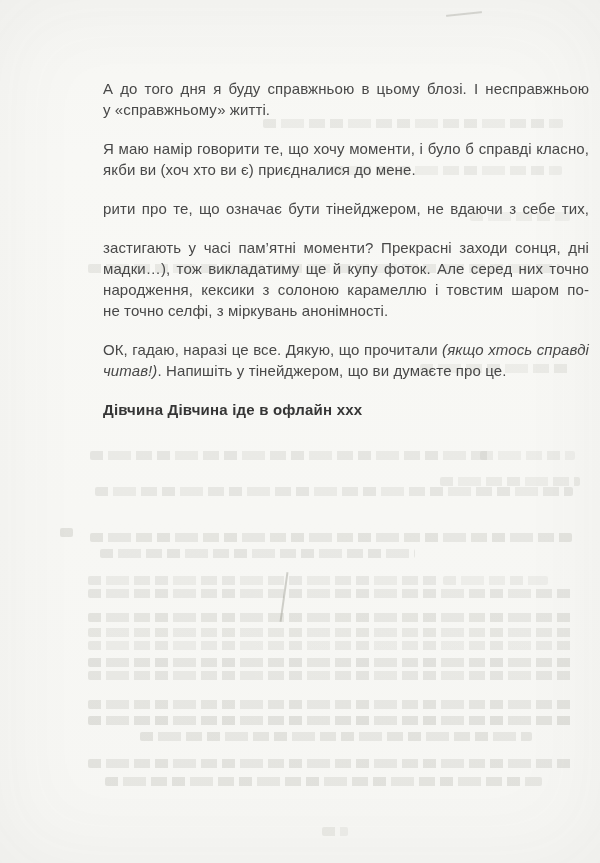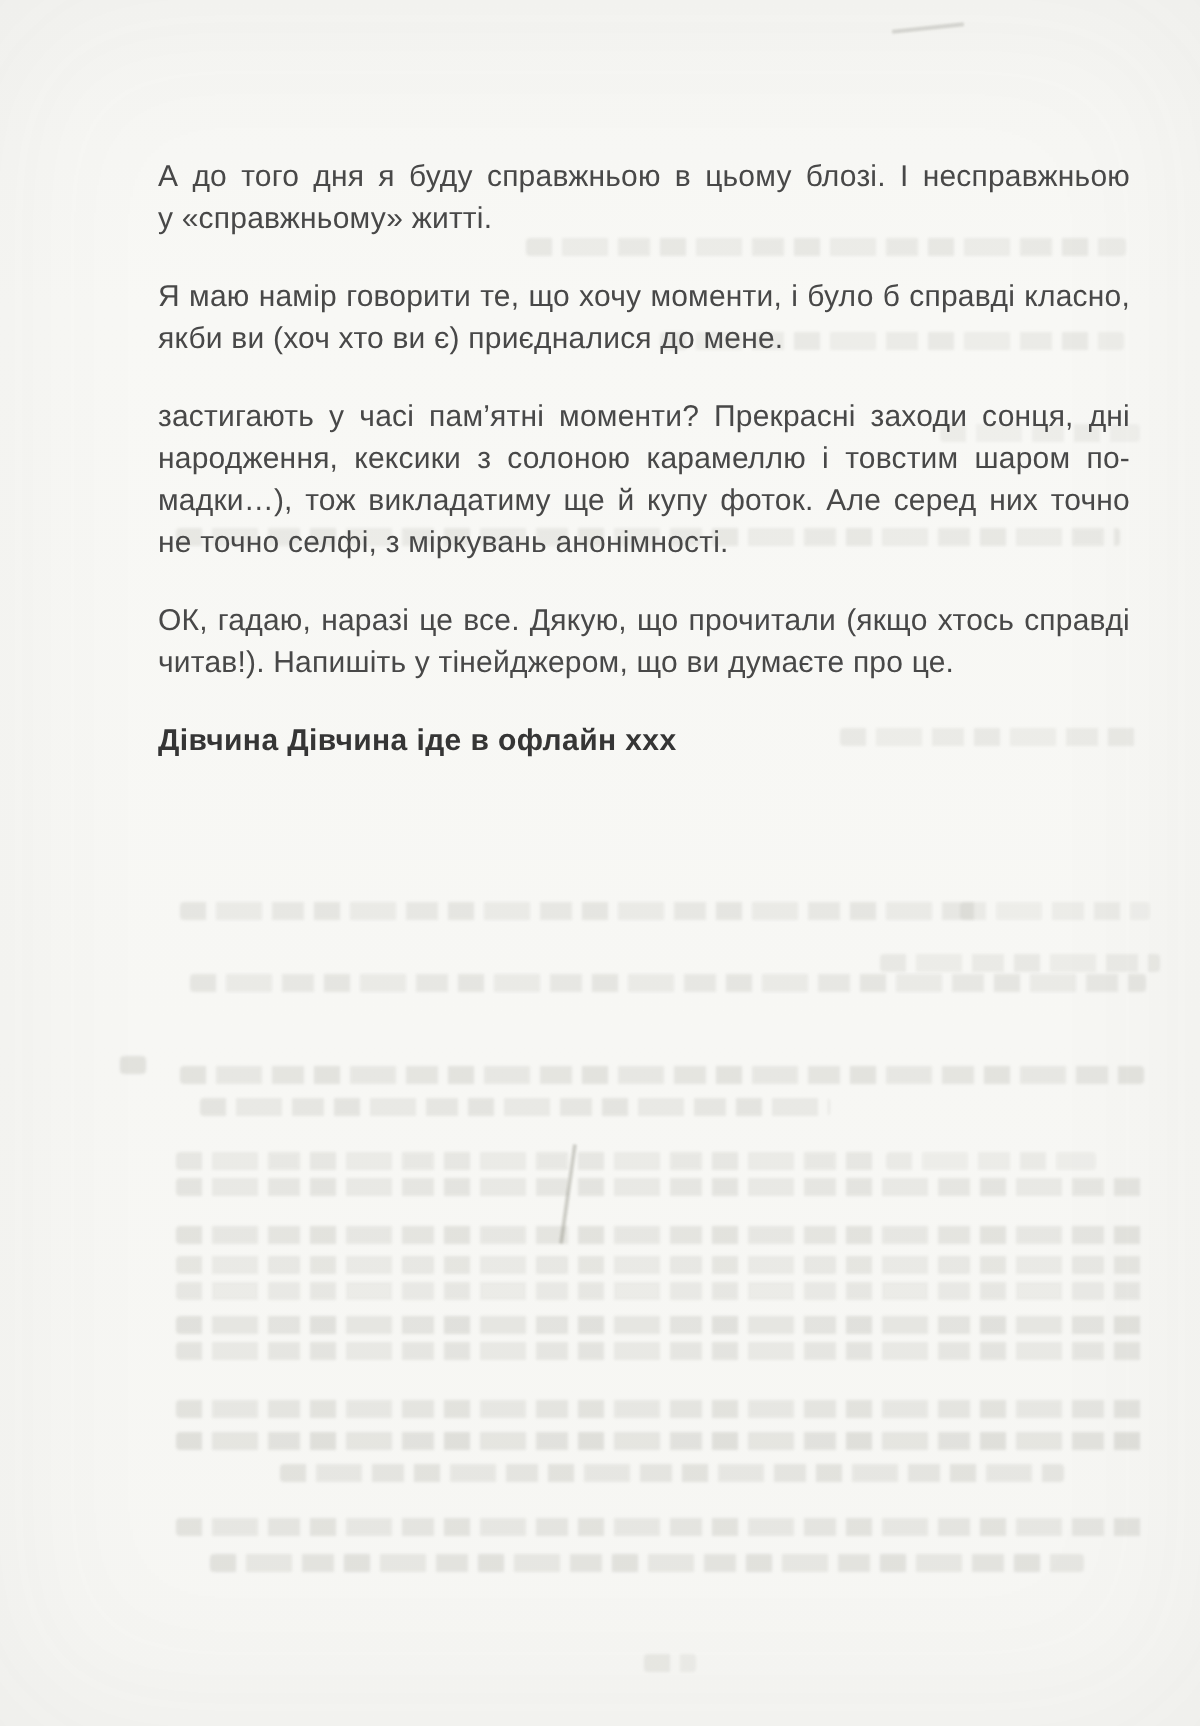--- a/index.html
+++ b/index.html
@@ -13,21 +13,21 @@
     height: 863px;
     margin: 0 auto;
     background: linear-gradient(180deg, #f6f6f3 0%, #f8f8f5 18%, #f7f7f4 60%, #f6f6f3 100%);
     overflow: hidden;
     font-family: "Liberation Sans", "DejaVu Sans", sans-serif;
     box-shadow: inset 0 0 90px rgba(95, 95, 82, 0.055);
   }
   
   .text-block {
     position: absolute;
-    left: 79px;
+    left: 103px;
     top: 78px;
     width: 486px;
   }
   .para {
     margin: 0 0 18px 0;
   }
   .line {
     font-size: 15px;
     line-height: 21px;
     letter-spacing: 0.1px;
@@ -38,20 +38,21 @@
   }
   .line.last {
     text-align-last: left;
   }
   .para.bold .line {
     font-weight: bold;
     color: #353535;
     letter-spacing: 0.2px;
   }
   .it {
+    font-style: italic;
   }
   
   .bleed-line {
     position: absolute;
     height: 9px;
     border-radius: 2px;
     filter: blur(0.7px);
     background: repeating-linear-gradient(90deg,
       rgba(118, 118, 106, 0.30) 0px, rgba(118, 118, 106, 0.30) 13px,
       rgba(118, 118, 106, 0)   13px, rgba(118, 118, 106, 0)   18px,
@@ -112,25 +113,26 @@
   <div class="text-block" id="text-block">
       <div class="para">
         <div class="line"><span>А до того дня я буду справжньою в цьому блозі. І несправжньою</span></div>
         <div class="line last"><span>у «справжньому» житті.</span></div>
       </div>
       <div class="para">
         <div class="line"><span>Я маю намір говорити те, що хочу моменти, і було б справді класно,</span></div>
         <div class="line last"><span>якби ви (хоч хто ви є) приєдналися до мене.</span></div>
       </div>
       <div class="para">
+        <div class="line"><span>рити про те, що означає бути тінейджером, не вдаючи з себе тих,</span></div>
       </div>
       <div class="para">
         <div class="line"><span>застигають у часі пам’ятні моменти? Прекрасні заходи сонця, дні</span></div>
+        <div class="line"><span>мадки…), тож викладатиму ще й купу фоток. Але серед них точно</span></div>
         <div class="line"><span>народження, кексики з солоною карамеллю і товстим шаром по-</span></div>
-        <div class="line"><span>мадки…), тож викладатиму ще й купу фоток. Але серед них точно</span></div>
         <div class="line last"><span>не точно селфі, з міркувань анонімності.</span></div>
       </div>
       <div class="para">
         <div class="line"><span>ОК, гадаю, наразі це все. Дякую, що прочитали </span><span class="it">(якщо хтось справді</span></div>
         <div class="line last"><span class="it">читав!)</span><span>. Напишіть у тінейджером, що ви думаєте про це.</span></div>
       </div>
       <div class="para bold">
         <div class="line last"><span>Дівчина Дівчина іде в офлайн ххх</span></div>
       </div>
     </div>

